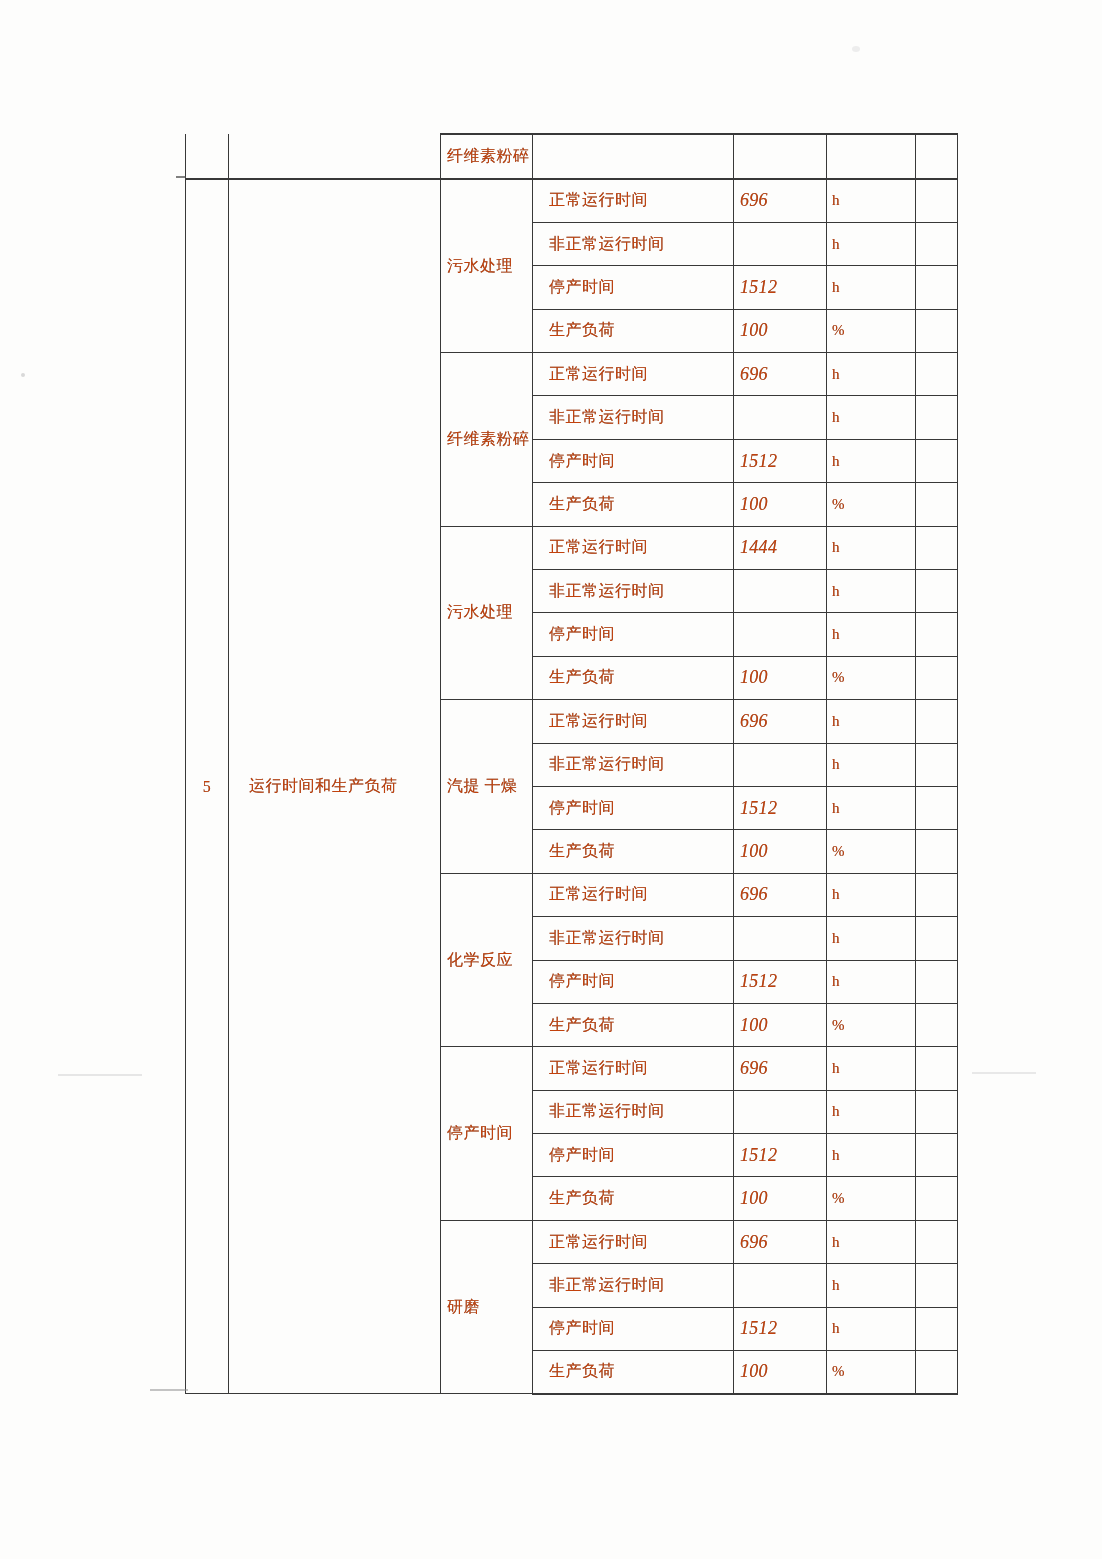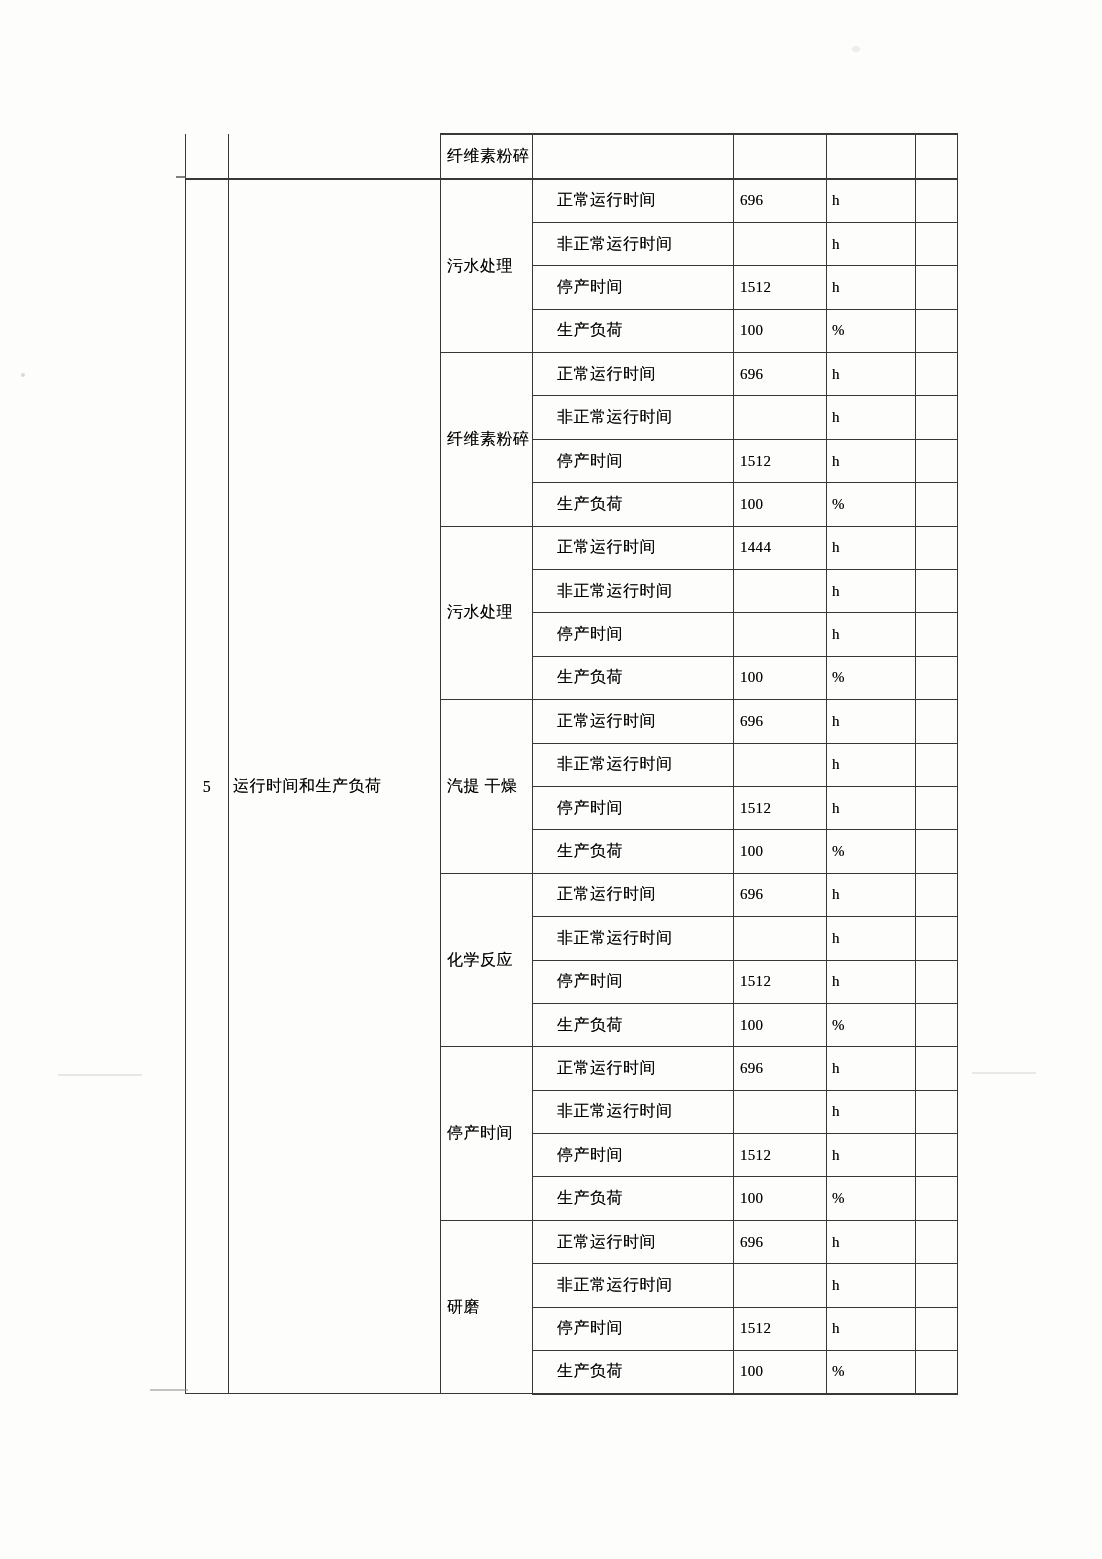--- a/index.html
+++ b/index.html
@@ -6,21 +6,21 @@
     margin: 0;
     padding: 0;
     background: #ffffff;
   }
   .page {
     position: relative;
     width: 1102px;
     height: 1559px;
     background: #fdfdfc;
     font-family: "Liberation Serif", "DejaVu Serif", serif;
-    color: #000000;
+    color: #c2410c;
     overflow: hidden;
   }
   table.sheet {
     position: absolute;
     left: 185px;
     top: 133px;
     width: 772px;
     border-collapse: collapse;
     table-layout: fixed;
   }
@@ -34,24 +34,24 @@
     white-space: nowrap;
     text-shadow: 0 0 0.5px rgba(25,25,25,0.55);
   }
   tr.partial-row { height: 45px; }
   tr.data-row { height: 43.4px; }
   td.no-top { border-top: none; }
   td.top-edge { border-top-width: 2px; }
   tr.section-start > td { border-top-width: 2.2px; }
   tr.last-row > td { border-bottom-width: 2.2px; }
   td.row-number-cell { text-align: center; padding: 0; }
-  td.section-label-cell { padding-left: 4px; }
+  td.section-label-cell { padding-left: 20px; }
   td.process-cell { padding-left: 6px; }
-  td.param-cell { padding-left: 24px; }
-  td.value-cell { font-size: 15px; letter-spacing: 0.3px; padding-left: 6px; }
+  td.param-cell { padding-left: 16px; }
+  td.value-cell { font-size: 18px; letter-spacing: 0.3px; padding-left: 6px; font-style: italic; }
   td.unit-cell { font-size: 15px; letter-spacing: 0.3px; padding-left: 5px; }
   td.note-cell { padding: 0; }
   .artifact { position: absolute; pointer-events: none; }
 </style>
 </head>
 <body>
 
 <div class="page">
 
   <table class="sheet">

